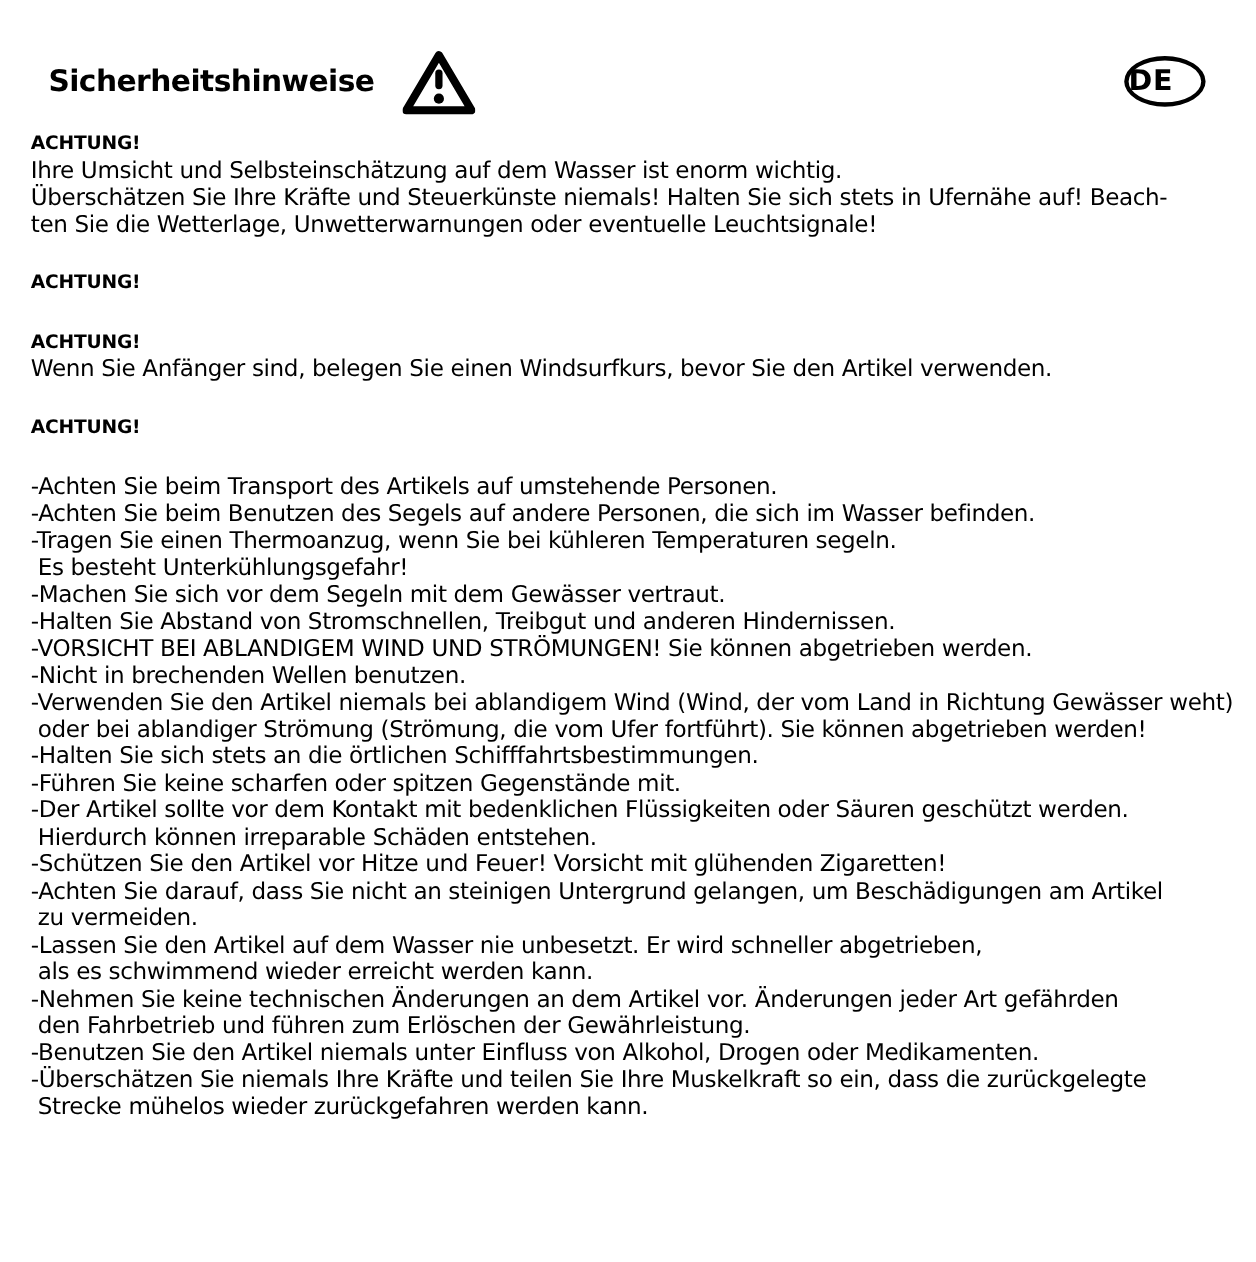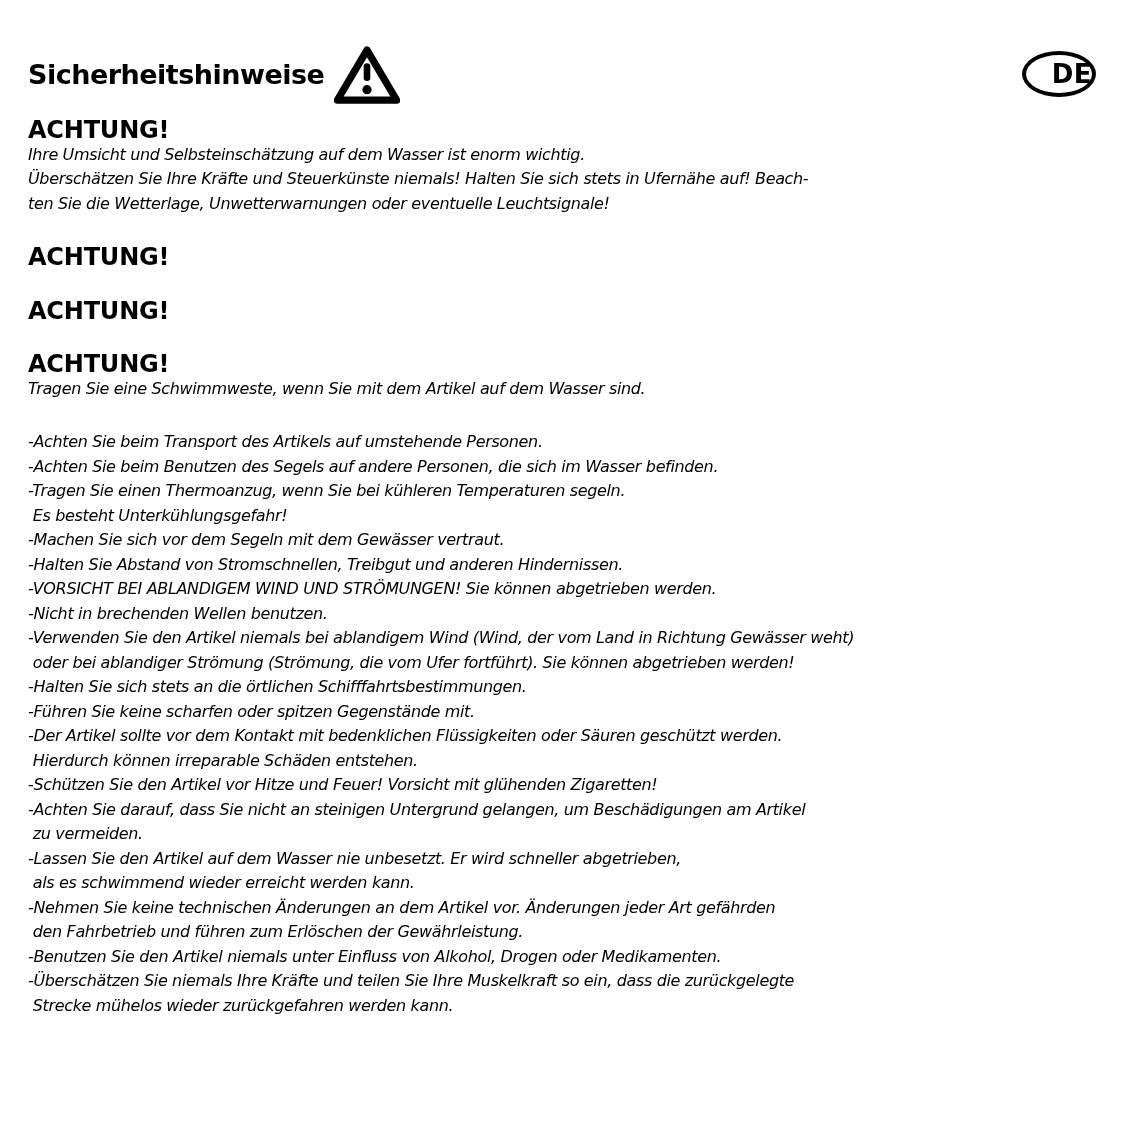--- a/index.html
+++ b/index.html
@@ -20,65 +20,64 @@
     height: 1147px;
     padding: 42px 30px 0 28px;
   }
   .hdr {
     display: flex;
     align-items: center;
     height: 64px;
     margin-bottom: 12px;
   }
   .title {
-    margin: 0;
+    margin: 16px;
     font-size: 27px;
     font-weight: bold;
     letter-spacing: -0.5px;
     line-height: 1;
   }
   .tri {
     margin-left: 10px;
     display: inline-flex;
     align-items: center;
   }
   .badge {
     margin-left: auto;
     margin-right: 16px;
     box-sizing: border-box;
     width: 74px;
     height: 46px;
     border: 4px solid #000000;
     border-radius: 50%;
     display: flex;
     align-items: center;
-    justify-content: flex-end;
+    justify-content: flex-start;
   }
   .badge-label {
     font-size: 26px;
     font-weight: bold;
     letter-spacing: 0.5px;
     line-height: 1;
   }
   .sec {
     margin: 0 0 29px 0;
   }
   .sec-heading {
     margin: 0;
-    font-size: 24px;
+    font-size: 17px;
     font-weight: bold;
     line-height: 24.5px;
     letter-spacing: -0.2px;
   }
   .sec-body {
-    font-size: 16px;
+    font-size: 21px;
     line-height: 24.5px;
     letter-spacing: -0.35px;
     white-space: pre;
-    font-style: italic;
   }
 </style>
 </head>
 <body>
 
 <div class="page">
 
   <header class="hdr">
     <h1 class="title">Sicherheitshinweise</h1>
     <span class="tri">
@@ -99,25 +98,25 @@
 Überschätzen Sie Ihre Kräfte und Steuerkünste niemals! Halten Sie sich stets in Ufernähe auf! Beach-
 ten Sie die Wetterlage, Unwetterwarnungen oder eventuelle Leuchtsignale!</div>
   </section>
 
   <section class="sec">
     <h2 class="sec-heading">ACHTUNG!</h2>
   </section>
 
   <section class="sec">
     <h2 class="sec-heading">ACHTUNG!</h2>
+    <div class="sec-body">Wenn Sie Anfänger sind, belegen Sie einen Windsurfkurs, bevor Sie den Artikel verwenden.</div>
   </section>
 
   <section class="sec">
     <h2 class="sec-heading">ACHTUNG!</h2>
-    <div class="sec-body">Tragen Sie eine Schwimmweste, wenn Sie mit dem Artikel auf dem Wasser sind.</div>
   </section>
 
   <section class="sec">
     <div class="sec-body">-Achten Sie beim Transport des Artikels auf umstehende Personen.
 -Achten Sie beim Benutzen des Segels auf andere Personen, die sich im Wasser befinden.
 -Tragen Sie einen Thermoanzug, wenn Sie bei kühleren Temperaturen segeln.
  Es besteht Unterkühlungsgefahr!
 -Machen Sie sich vor dem Segeln mit dem Gewässer vertraut.
 -Halten Sie Abstand von Stromschnellen, Treibgut und anderen Hindernissen.
 -VORSICHT BEI ABLANDIGEM WIND UND STRÖMUNGEN! Sie können abgetrieben werden.

